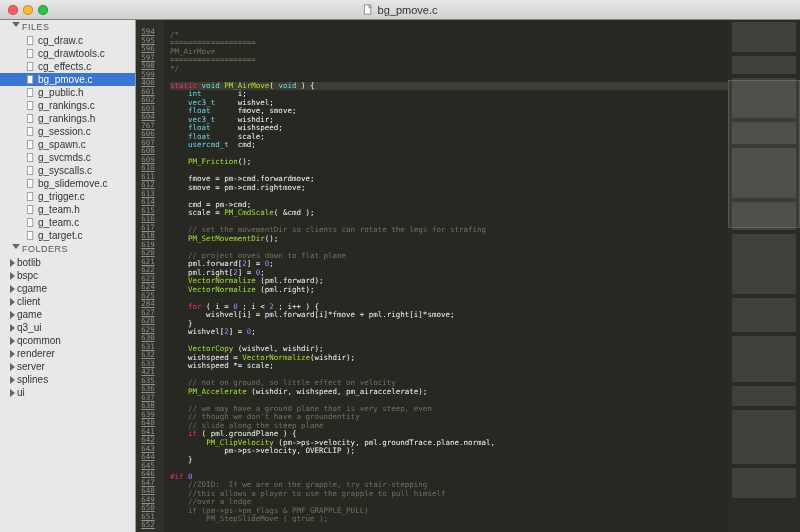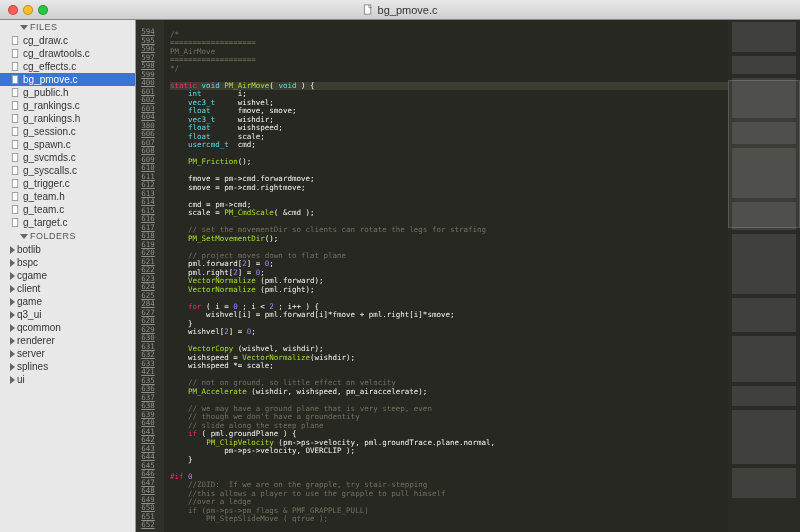--- a/index.html
+++ b/index.html
@@ -5,26 +5,26 @@
 * { margin:0; padding:0; box-sizing:border-box; }
 body { font-family: Menlo, Monaco, Consolas, monospace; font-size:10px; background:#272822; color:#ccc; width:800px; height:532px; overflow:hidden; position:relative; }
 .titlebar { height:20px; background:linear-gradient(#e8e8e8,#cfcfcf); border-bottom:1px solid #888; display:flex; align-items:center; position:relative; font-family:-apple-system,"Lucida Grande",sans-serif; }
 .traffic { display:flex; gap:5px; margin-left:8px; }
 .tl { width:10px; height:10px; border-radius:50%; border:1px solid rgba(0,0,0,.25); }
 .tl.r{background:#ff5f57}.tl.y{background:#ffbd2e}.tl.g{background:#28c940}
 .title-wrap { position:absolute; left:50%; transform:translateX(-50%); display:flex; align-items:center; gap:4px; color:#333; font-size:11px; }
 .doc-icon{width:11px;height:11px;}
 .workspace { display:flex; height:512px; }
 .sidebar { width:136px; background:#e8e8e8; color:#333; font-family:-apple-system,"Lucida Grande",sans-serif; font-size:10px; overflow:hidden; border-right:1px solid #999; }
-.section-hdr { display:flex; align-items:center; gap:2px; padding:2px 20px; color:#555; font-size:9px; letter-spacing:.5px; }
+.section-hdr { display:flex; align-items:flex-start; gap:2px; padding:2px 12px; color:#555; font-size:9px; letter-spacing:.5px; }
 .tri{display:inline-block;width:0;height:0;}
 .tri.down{border-left:4px solid transparent;border-right:4px solid transparent;border-top:5px solid #666;}
 .tri.right{border-top:4px solid transparent;border-bottom:4px solid transparent;border-left:5px solid #666;}
 .file-list,.folder-list{list-style:none;}
-.file-list li{padding:1px 0 1px 11px; display:flex; align-items:center; gap:3px; cursor:pointer;}
+.file-list li{padding:1px 0 1px 26px; display:flex; align-items:center; gap:3px; cursor:pointer;}
 .file-list li.active{background:#3875d7;color:#fff;}
 .fi{width:9px;height:9px;}
 .folder-list li{padding:1px 0 1px 10px; display:flex; align-items:center; gap:2px; cursor:pointer;}
 .editor { flex:1; display:flex; background:#272822; position:relative; }
 .gutter { width:28px; background:#2f302a; color:#8f908a; text-align:center; padding:8px 4px 0 0; line-height:8.5px; font-size:7.5px;text-decoration:underline; }
 .code { flex:1; padding:2px 0 0 6px; line-height:8.5px; font-size:7.5px; white-space:pre; color:#f8f8f2; overflow:hidden;}
 .gline{height:8.5px;}
 .cline{height:8.5px;}
 .kw{color:#f92672;}
 .type{color:#66d9ef;}
@@ -125,20 +125,26 @@
         <li>
           <svg class="fi" viewBox="0 0 10 10">
             <rect x="1.5" y="0.5" width="6" height="9" fill="#fff" stroke="#999"></rect>
           </svg>
           <span>g_syscalls.c</span>
         </li>
         <li>
           <svg class="fi" viewBox="0 0 10 10">
             <rect x="1.5" y="0.5" width="6" height="9" fill="#fff" stroke="#999"></rect>
           </svg>
+          <span>bg_slidemove.c</span>
+        </li>
+        <li>
+          <svg class="fi" viewBox="0 0 10 10">
+            <rect x="1.5" y="0.5" width="6" height="9" fill="#fff" stroke="#999"></rect>
+          </svg>
           <span>g_trigger.c</span>
         </li>
         <li>
           <svg class="fi" viewBox="0 0 10 10">
             <rect x="1.5" y="0.5" width="6" height="9" fill="#fff" stroke="#999"></rect>
           </svg>
           <span>g_team.h</span>
         </li>
         <li>
           <svg class="fi" viewBox="0 0 10 10">
@@ -211,21 +217,21 @@
         <div class="gline">595</div>
         <div class="gline">596</div>
         <div class="gline">597</div>
         <div class="gline">598</div>
         <div class="gline">599</div>
         <div class="gline">400</div>
         <div class="gline">601</div>
         <div class="gline">602</div>
         <div class="gline">603</div>
         <div class="gline">604</div>
-        <div class="gline">380</div>
+        <div class="gline">767</div>
         <div class="gline">606</div>
         <div class="gline">607</div>
         <div class="gline">608</div>
         <div class="gline">609</div>
         <div class="gline">610</div>
         <div class="gline">611</div>
         <div class="gline">612</div>
         <div class="gline">613</div>
         <div class="gline">614</div>
         <div class="gline">615</div>

